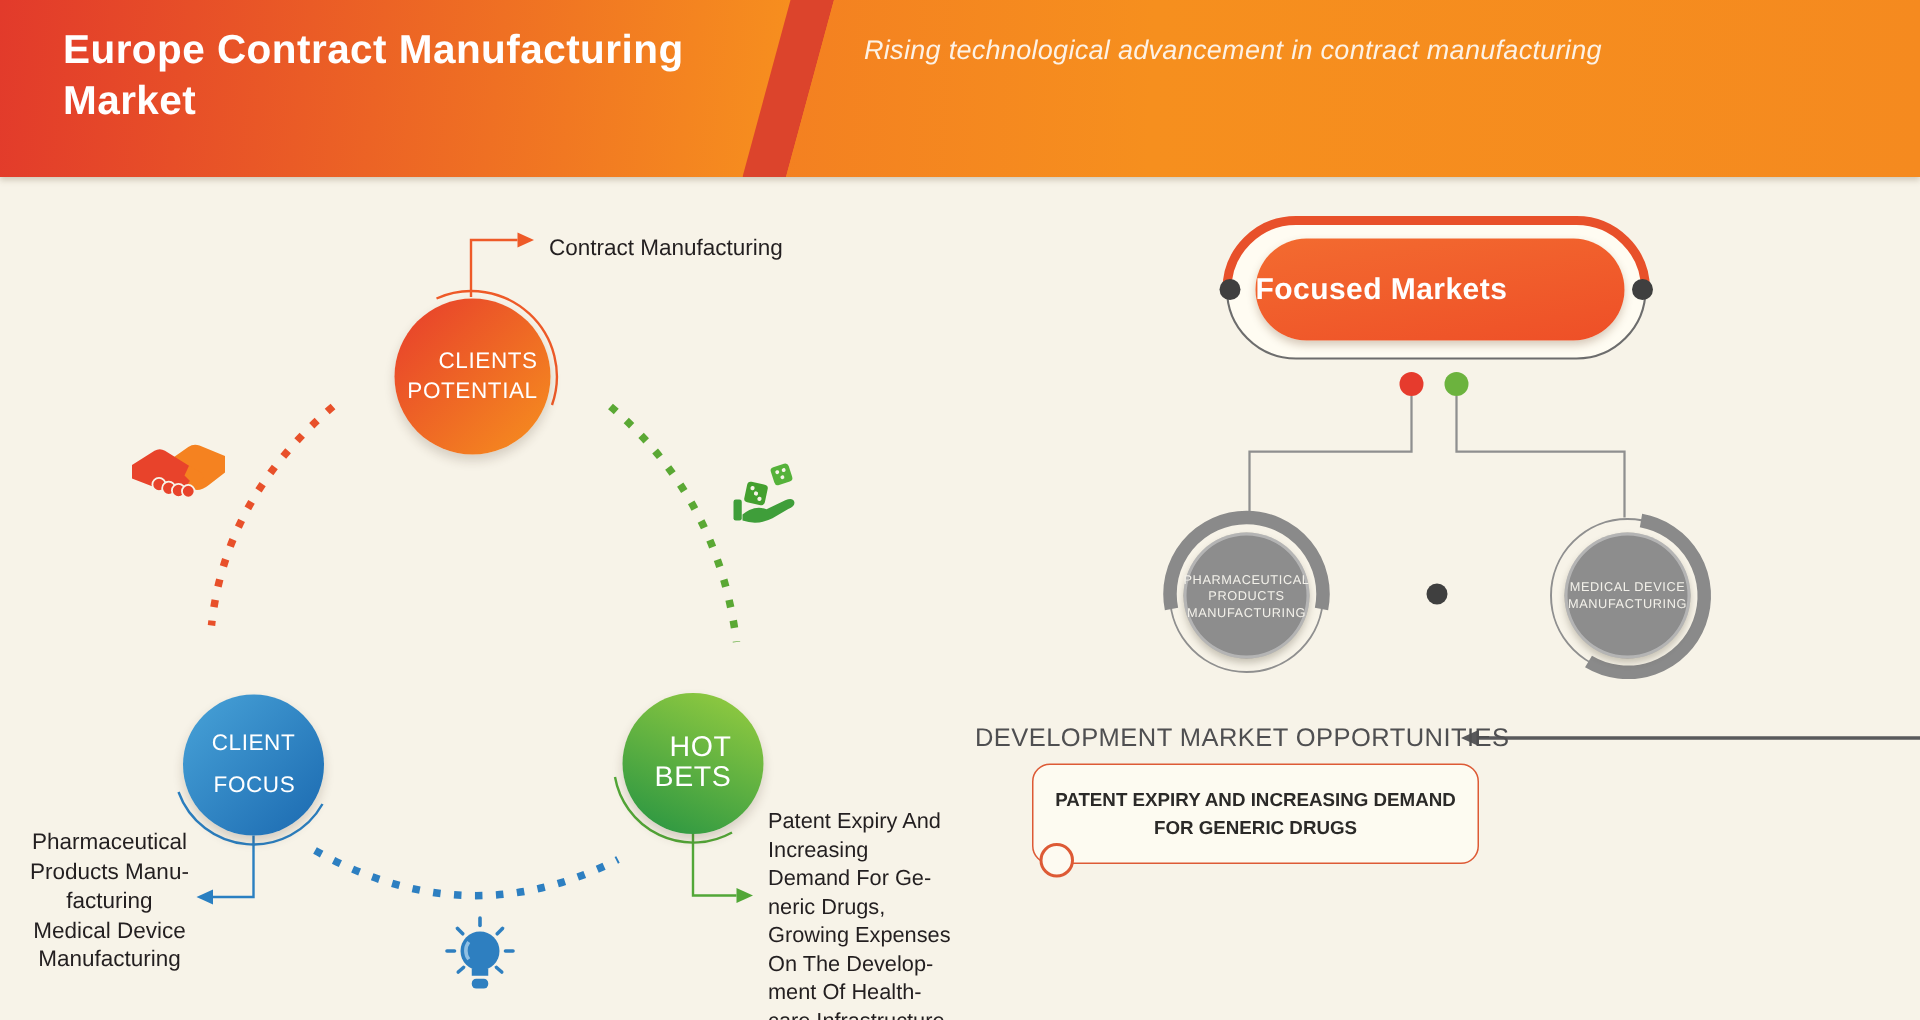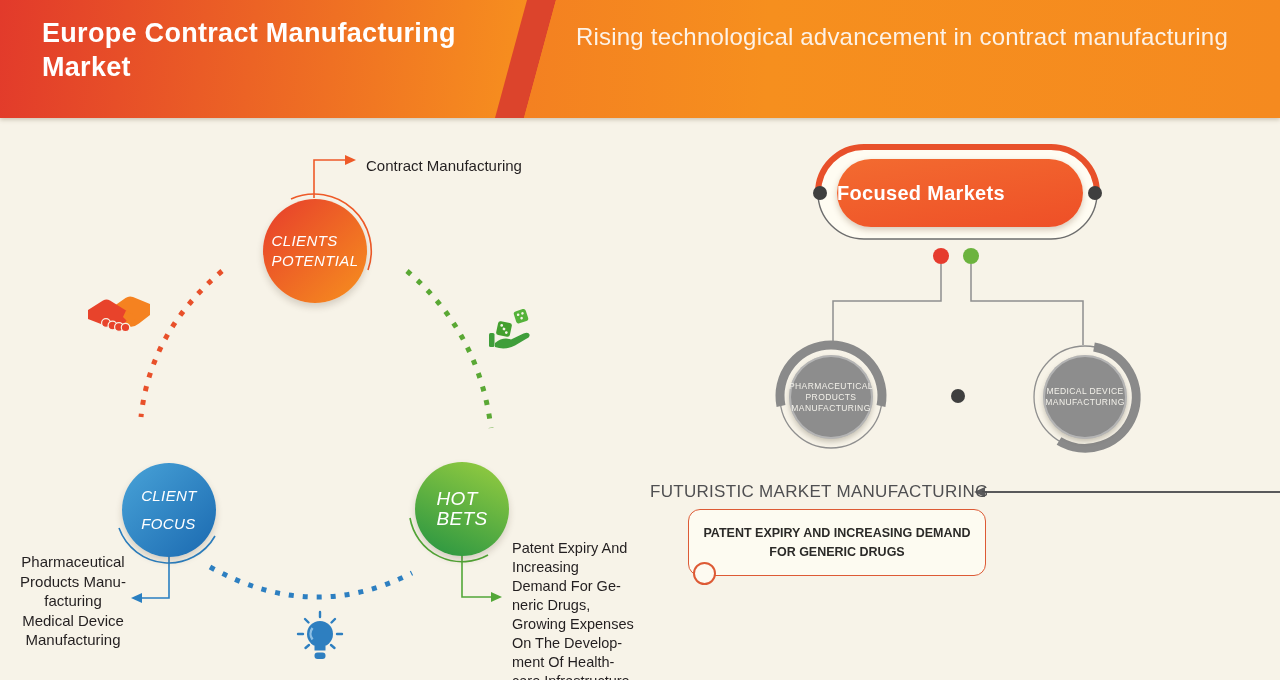--- a/index.html
+++ b/index.html
@@ -12,33 +12,33 @@
   .header{position:absolute;left:0;top:0;width:1280px;height:118px;
     background:linear-gradient(97deg,#e23a2b 0%,#f9991d 46%,#f9991d 100%);
     box-shadow:0 2px 4px rgba(90,70,40,.25);}
   .header-stripe{position:absolute;inset:0;background:#dc442c;
     clip-path:polygon(527px 0,556px 0,524px 118px,495px 118px);}
   .header-right{position:absolute;inset:0;
     background:linear-gradient(92deg,#ef6127 0%,#f68f1e 60%,#f58a1f 100%);
     clip-path:polygon(556px 0,1280px 0,1280px 118px,524px 118px);}
   .title{position:absolute;left:42px;top:16px;margin:0;width:480px;
     font-size:27px;line-height:34px;font-weight:bold;color:#ffffff;letter-spacing:.3px;}
-  .subtitle{position:absolute;left:576px;top:23px;font-size:24px;color:#fdf2e6;letter-spacing:.2px;}
+  .subtitle{position:absolute;left:576px;top:23px;font-size:18px;color:#fdf2e6;letter-spacing:.2px;font-style:italic;}
   .ml{white-space:pre-line;}
   .overlay{position:absolute;left:0;top:0;width:1280px;height:680px;pointer-events:none;}
   .ln-orange{stroke:#ee5a28;stroke-width:1.6;fill:none;}
   .ln-blue{stroke:#2a7fc1;stroke-width:1.6;fill:none;}
   .ln-green{stroke:#52a737;stroke-width:1.6;fill:none;}
   .ln-gray{stroke:#8f8f8f;stroke-width:1.5;fill:none;}
   .dots{fill:none;stroke-width:5;stroke-dasharray:5 9;}
   .thin{fill:none;stroke-width:1.6;}
 
   
   .circle{position:absolute;border-radius:50%;display:flex;align-items:center;justify-content:center;
-    text-align:left;color:#fff;white-space:pre-line;box-shadow:0 4px 7px rgba(60,40,20,.18);font-style:italic;}
+    text-align:right;color:#fff;white-space:pre-line;box-shadow:0 4px 7px rgba(60,40,20,.18);}
   .c-clients{left:263px;top:199px;width:104px;height:104px;font-size:15px;line-height:20px;letter-spacing:.4px;
     background:linear-gradient(135deg,#e8432b 8%,#f58a1f 92%);}
   .c-focus{left:122px;top:463px;width:94px;height:94px;font-size:15px;line-height:28px;letter-spacing:.4px;
     background:linear-gradient(135deg,#46a0d6 5%,#1d6cb2 95%);}
   .c-hot{left:415px;top:462px;width:94px;height:94px;font-size:19px;line-height:20px;letter-spacing:.4px;
     background:linear-gradient(205deg,#93cb40 5%,#2a9642 95%);}
 
   
   .gray-circle{position:absolute;border-radius:50%;background:#8d8d8d;color:#f3f1ea;
     display:flex;align-items:center;justify-content:center;text-align:center;
@@ -214,20 +214,20 @@
   <div class="gray-circle g-left">
     <span class="ml">PHARMACEUTICAL
 PRODUCTS
 MANUFACTURING</span>
   </div>
   <div class="gray-circle g-right">
     <span class="ml">MEDICAL DEVICE
 MANUFACTURING</span>
   </div>
 
-  <div class="opp-heading">FUTURISTIC MARKET MANUFACTURING</div>
+  <div class="opp-heading">DEVELOPMENT MARKET OPPORTUNITIES</div>
 
   <div class="opp-box opp-box-1">
     <span>PATENT EXPIRY AND INCREASING DEMAND FOR GENERIC DRUGS</span>
     <span class="corner"></span>
   </div>
 
 </div>
 
 </body></html>

